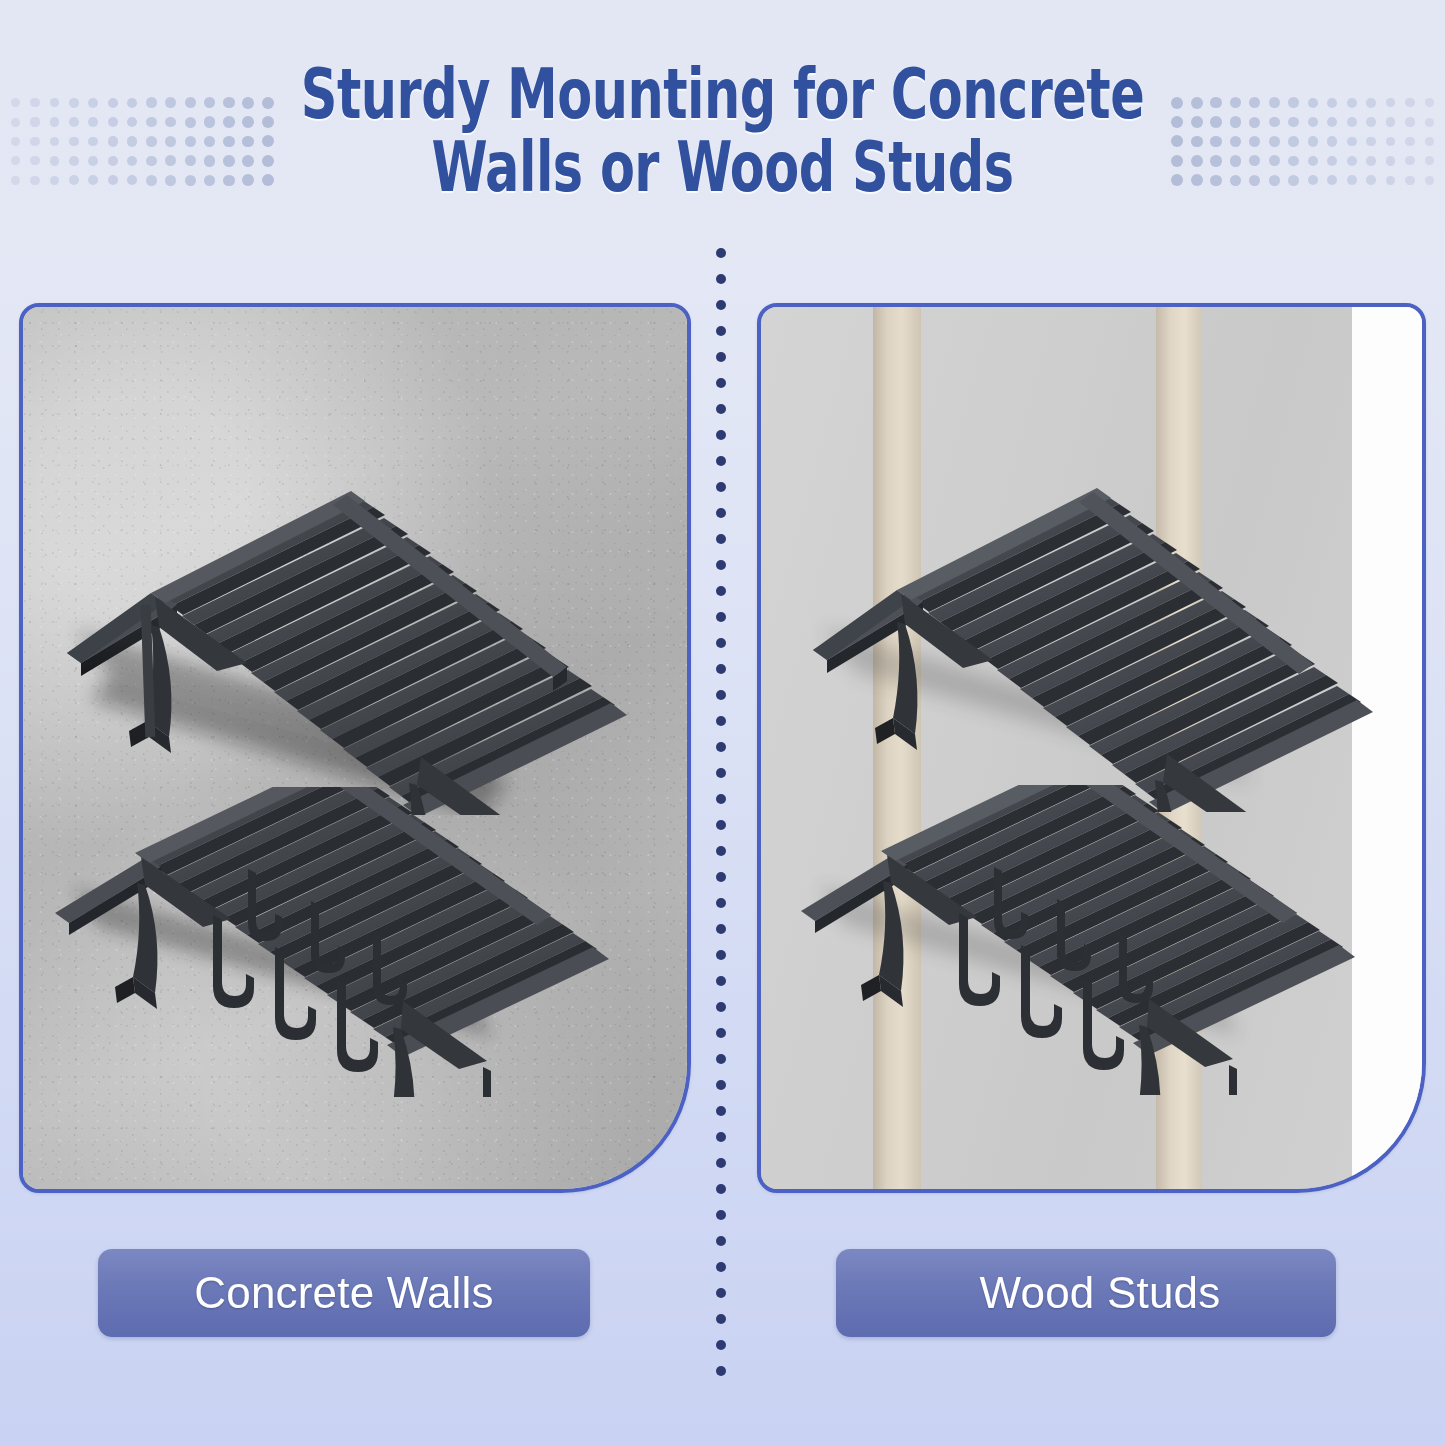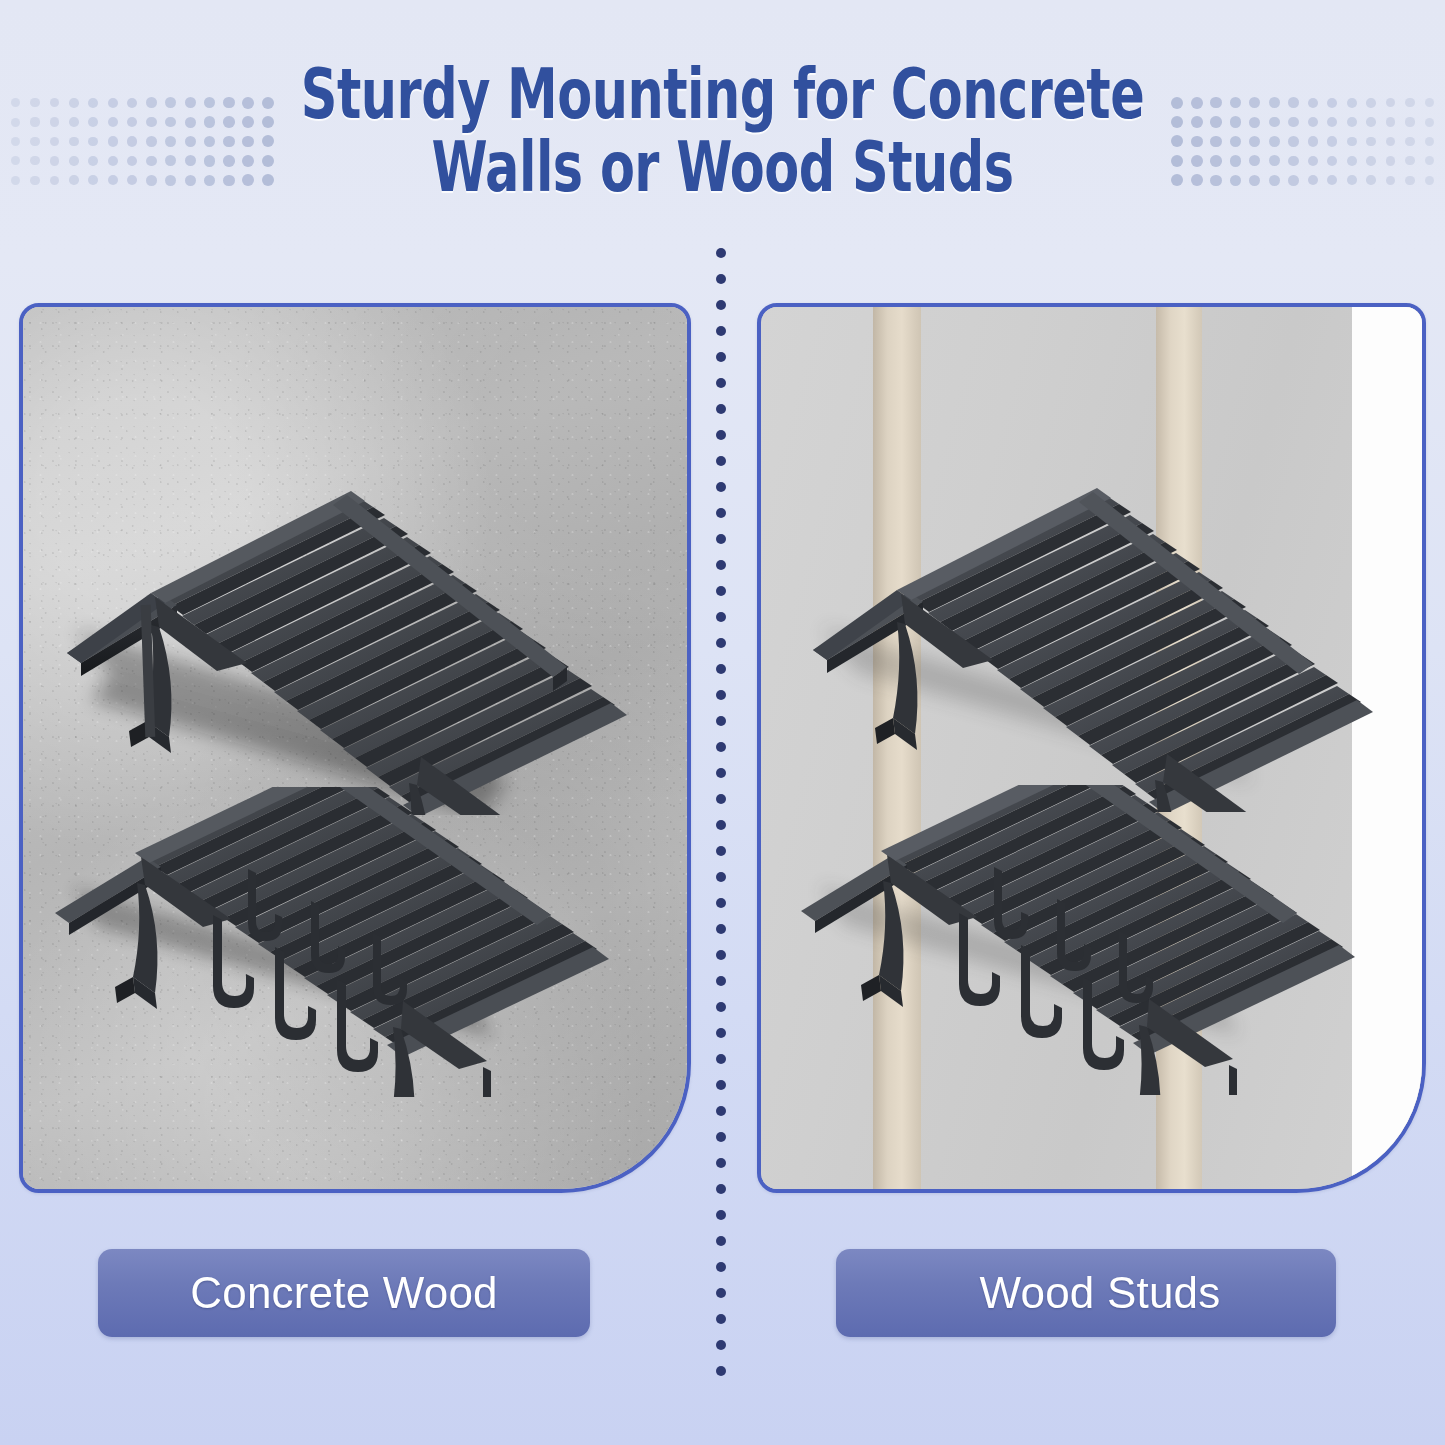--- a/index.html
+++ b/index.html
@@ -594,17 +594,17 @@
       <path d="M294,192 l9,5 l0,62 q0,14 13,14 q11,0 11,-12 l0,-10 l8,4 l0,10 q0,20 -20,20 q-21,0 -21,-22 Z"></path>
       <path d="M205,82 l8,4 l0,48 q0,11 10,11 q9,0 9,-10 l0,-8 l7,3 l0,8 q0,16 -16,16 q-18,0 -18,-18 Z"></path>
       <path d="M268,114 l8,4 l0,48 q0,11 10,11 q9,0 9,-10 l0,-8 l7,3 l0,8 q0,16 -16,16 q-18,0 -18,-18 Z"></path>
       <path d="M330,146 l8,4 l0,48 q0,11 10,11 q9,0 9,-10 l0,-8 l7,3 l0,8 q0,16 -16,16 q-18,0 -18,-18 Z"></path>
       <path d="M440,280 l8,4 l0,46 q0,11 10,11 q9,0 9,-10 l0,-8 l7,3 l0,8 q0,16 -16,16 q-18,0 -18,-18 Z"></path>
     </g>
   </svg>
 </div>
 
 <div class="caption left">
-  <span>Concrete Wood</span>
+  <span>Concrete Walls</span>
 </div>
 <div class="caption right">
   <span>Wood Studs</span>
 </div>
 
 </body></html>

